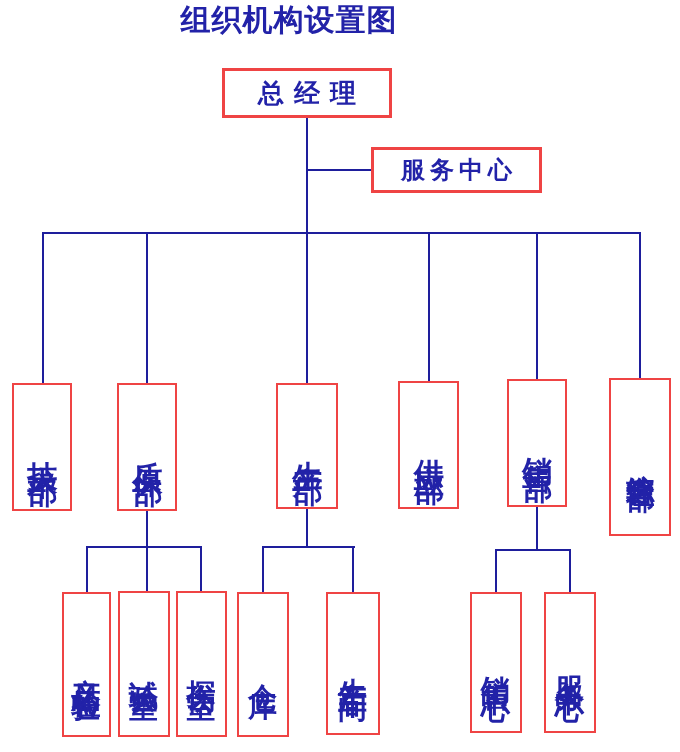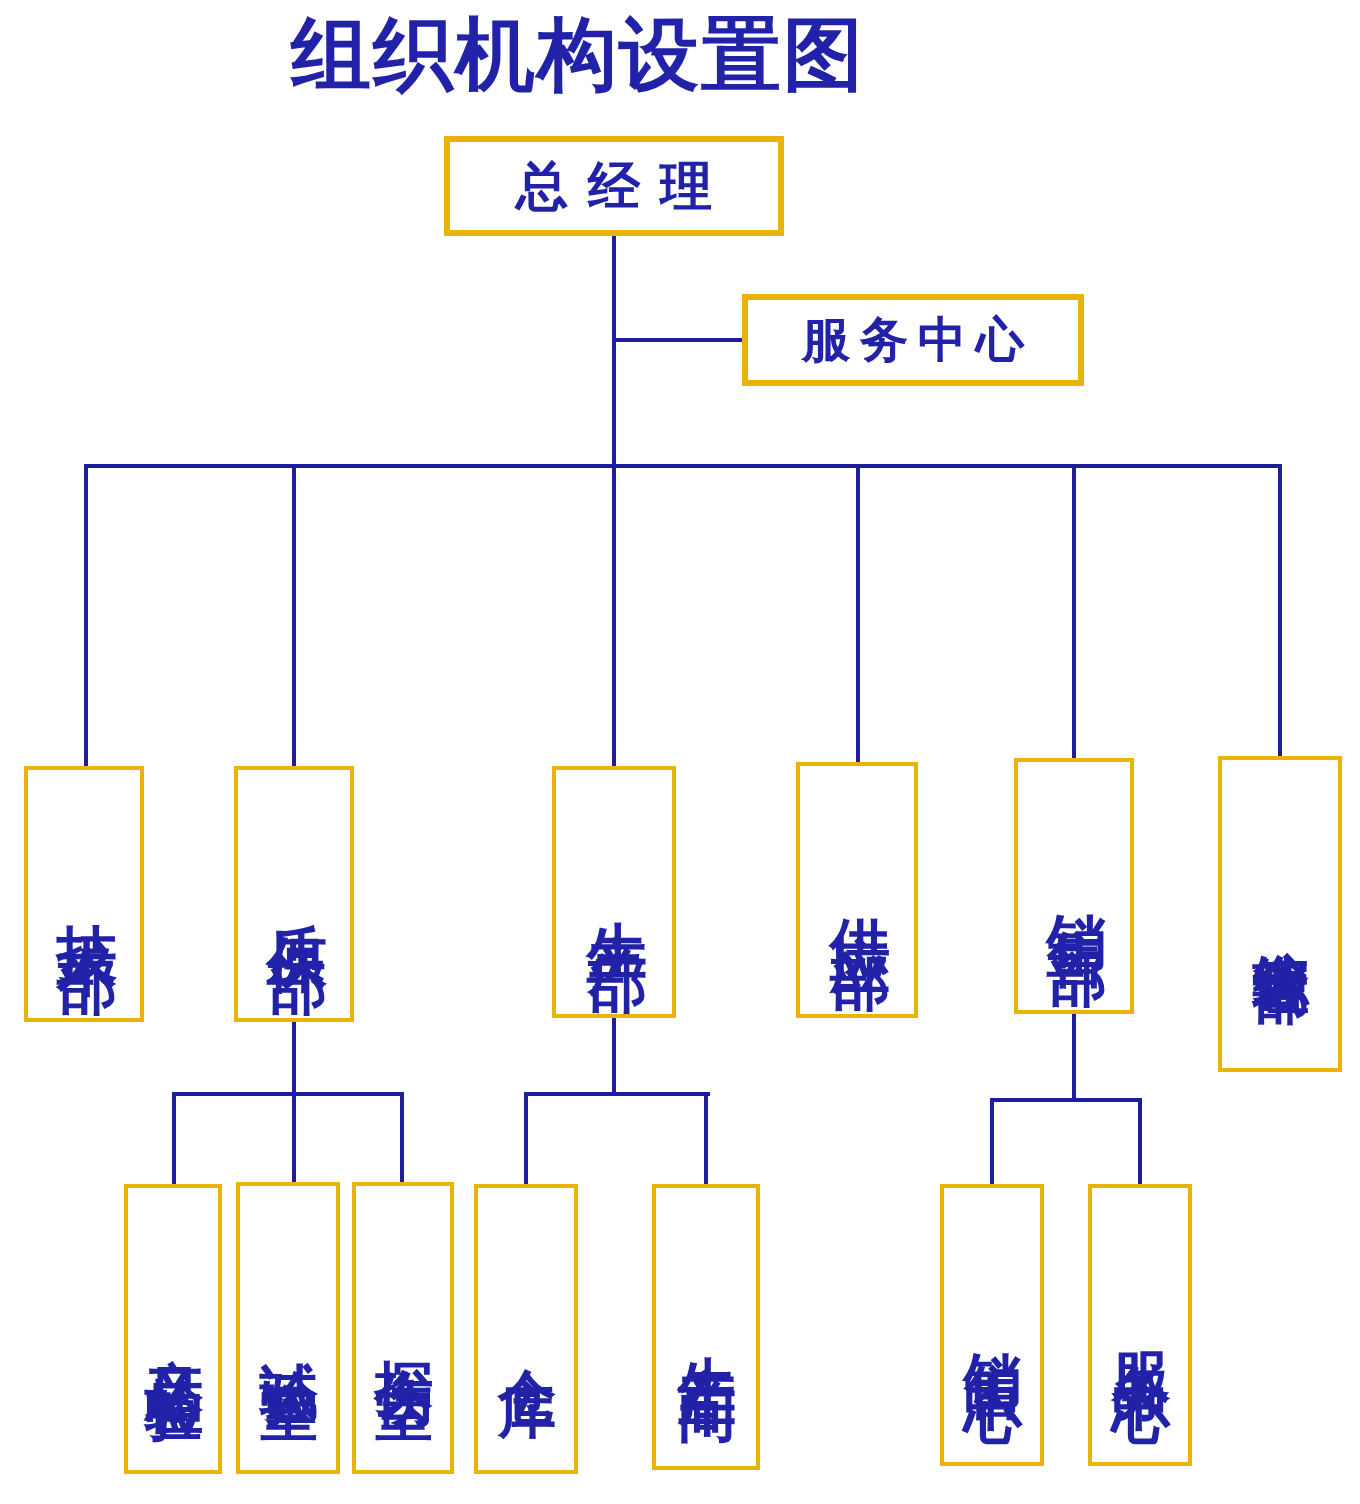--- a/index.html
+++ b/index.html
@@ -2,25 +2,25 @@
 <html><head>
 <meta charset="utf-8">
 <style>
   html,body { margin:0; padding:0; background:#ffffff; }
   .canvas {
     position:relative; width:680px; height:752px; background:#ffffff;
     font-family:"Liberation Sans", sans-serif; overflow:hidden;
   }
   .title {
     position:absolute; left:0; top:8; width:578px; text-align:center;
-    font-size:40px; font-weight:bold; letter-spacing:1px; color:#2222a8;
+    font-size:30px; font-weight:bold; letter-spacing:1px; color:#2222a8;
   }
   .node {
     position:absolute; box-sizing:border-box; background:#ffffff;
-    border:2px solid #eab308; color:#2222a8; font-weight:bold;
+    border:2px solid #ef4444; color:#2222a8; font-weight:bold;
     display:flex; align-items:center; justify-content:center; z-index:2;
   }
   .lv1 { border-width:3px; }
   .hlabel { white-space:nowrap; }
   .vlabel { writing-mode:vertical-rl; text-orientation:upright; }
   .root-label  { font-size:26px; letter-spacing:10px; text-indent:10px; }
   .staff-label { font-size:24px; letter-spacing:5px; text-indent:5px; }
   .dept-label  { font-size:30px; letter-spacing:7px; }
   .dept-label-tall { font-size:28px; letter-spacing:2px; }
   .sub-label   { font-size:29px; letter-spacing:5px; }

